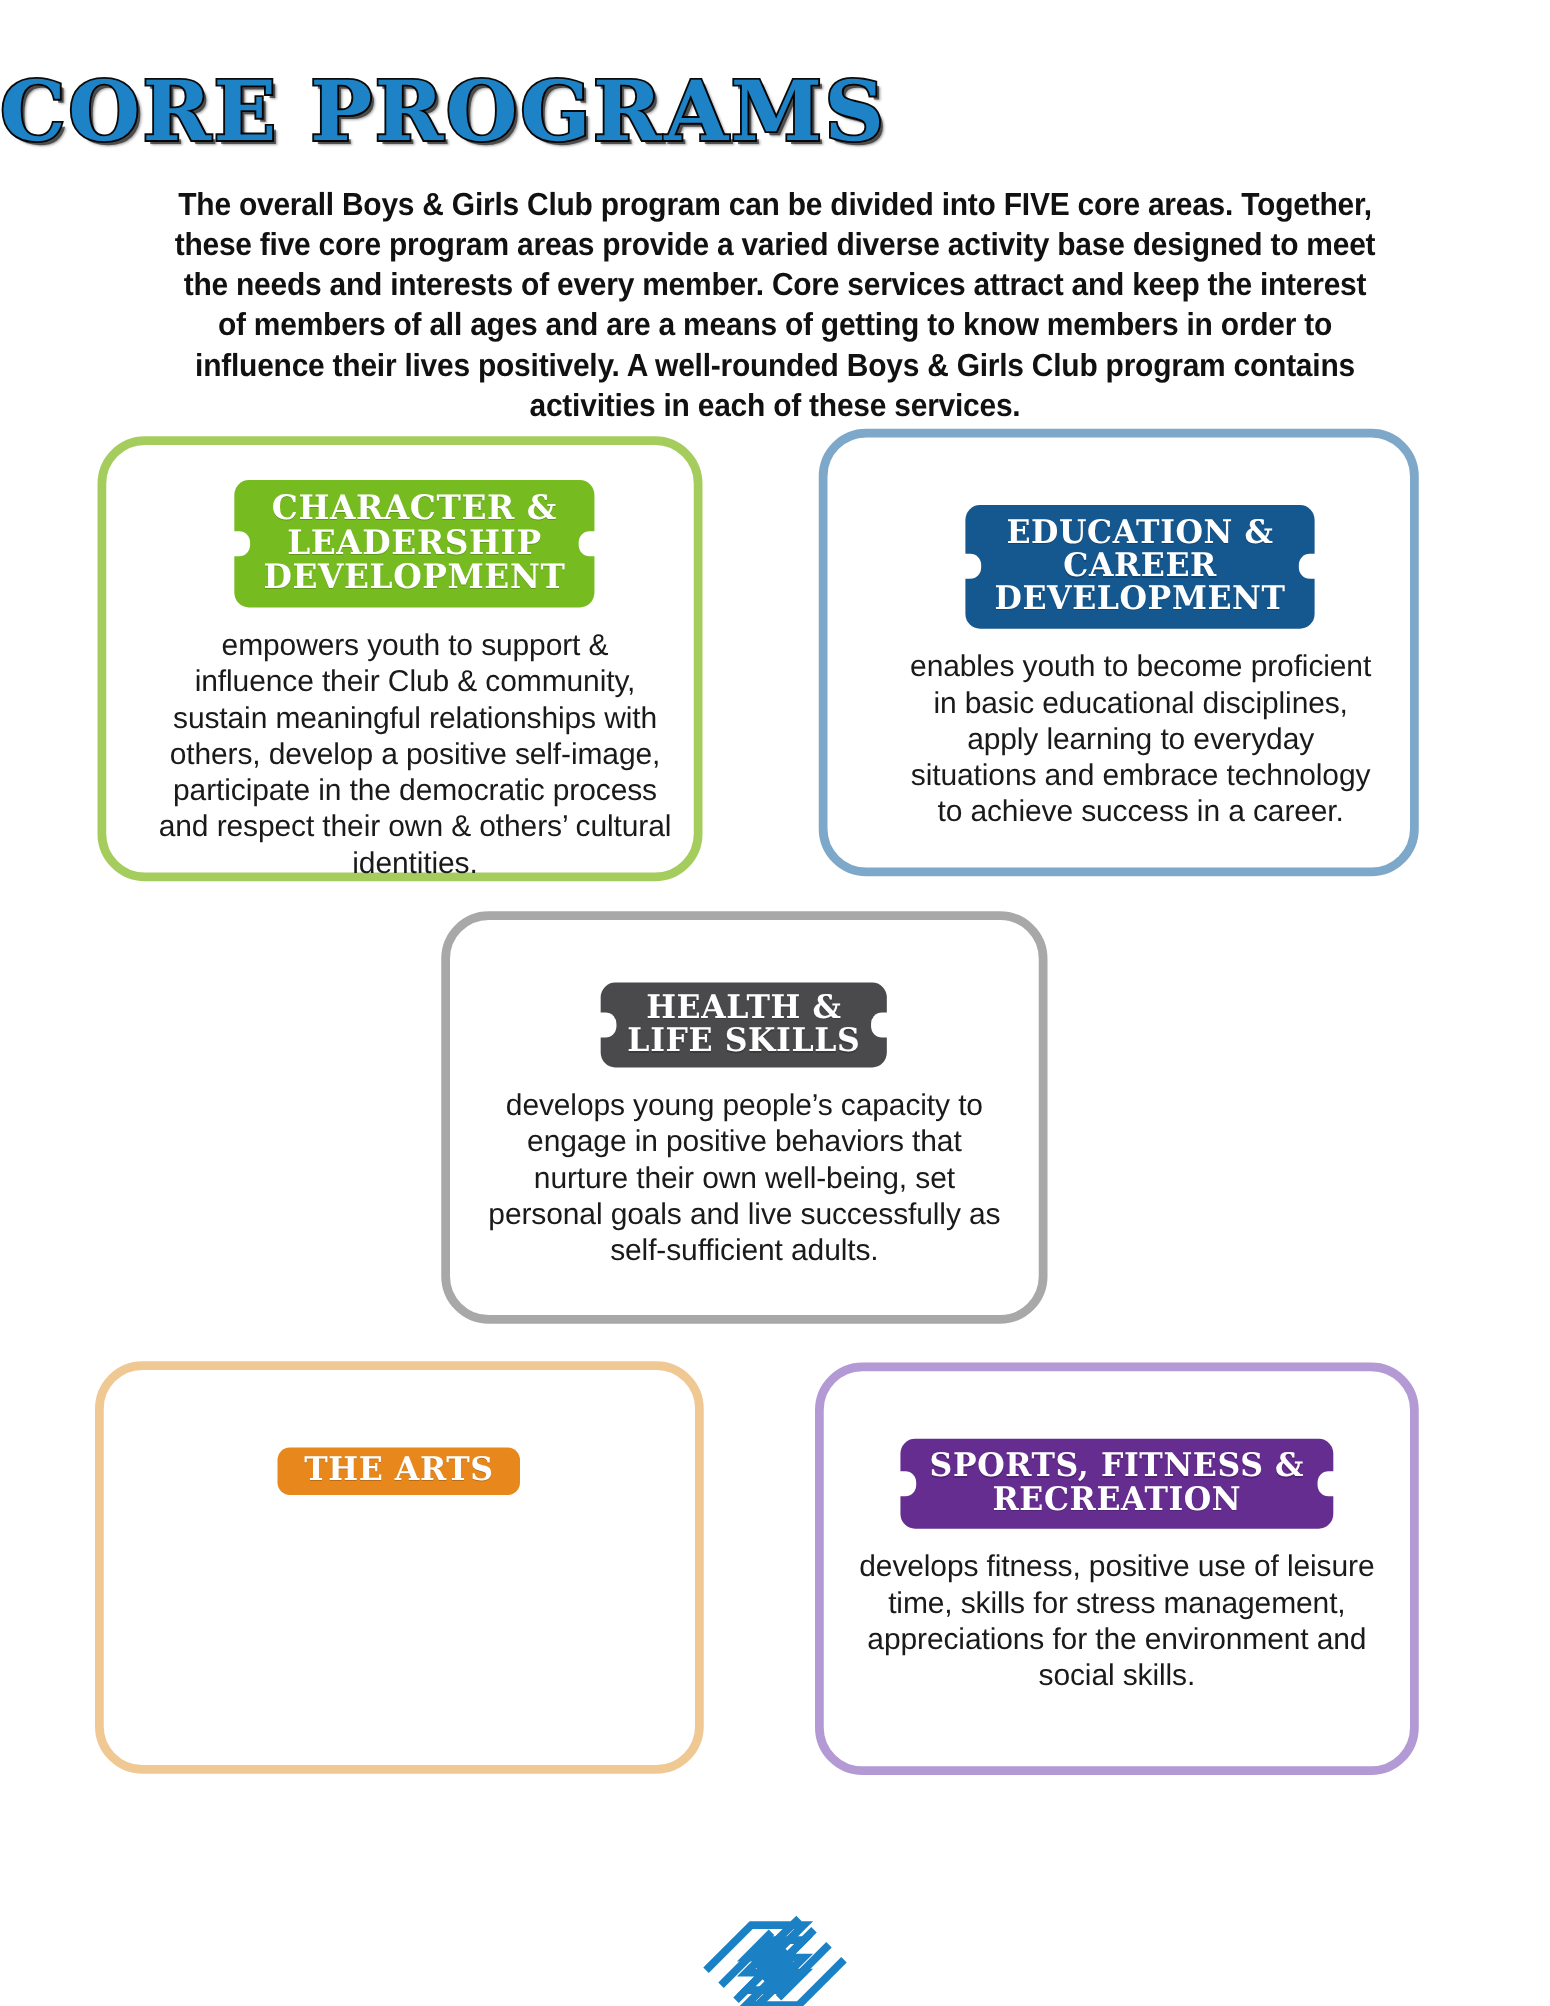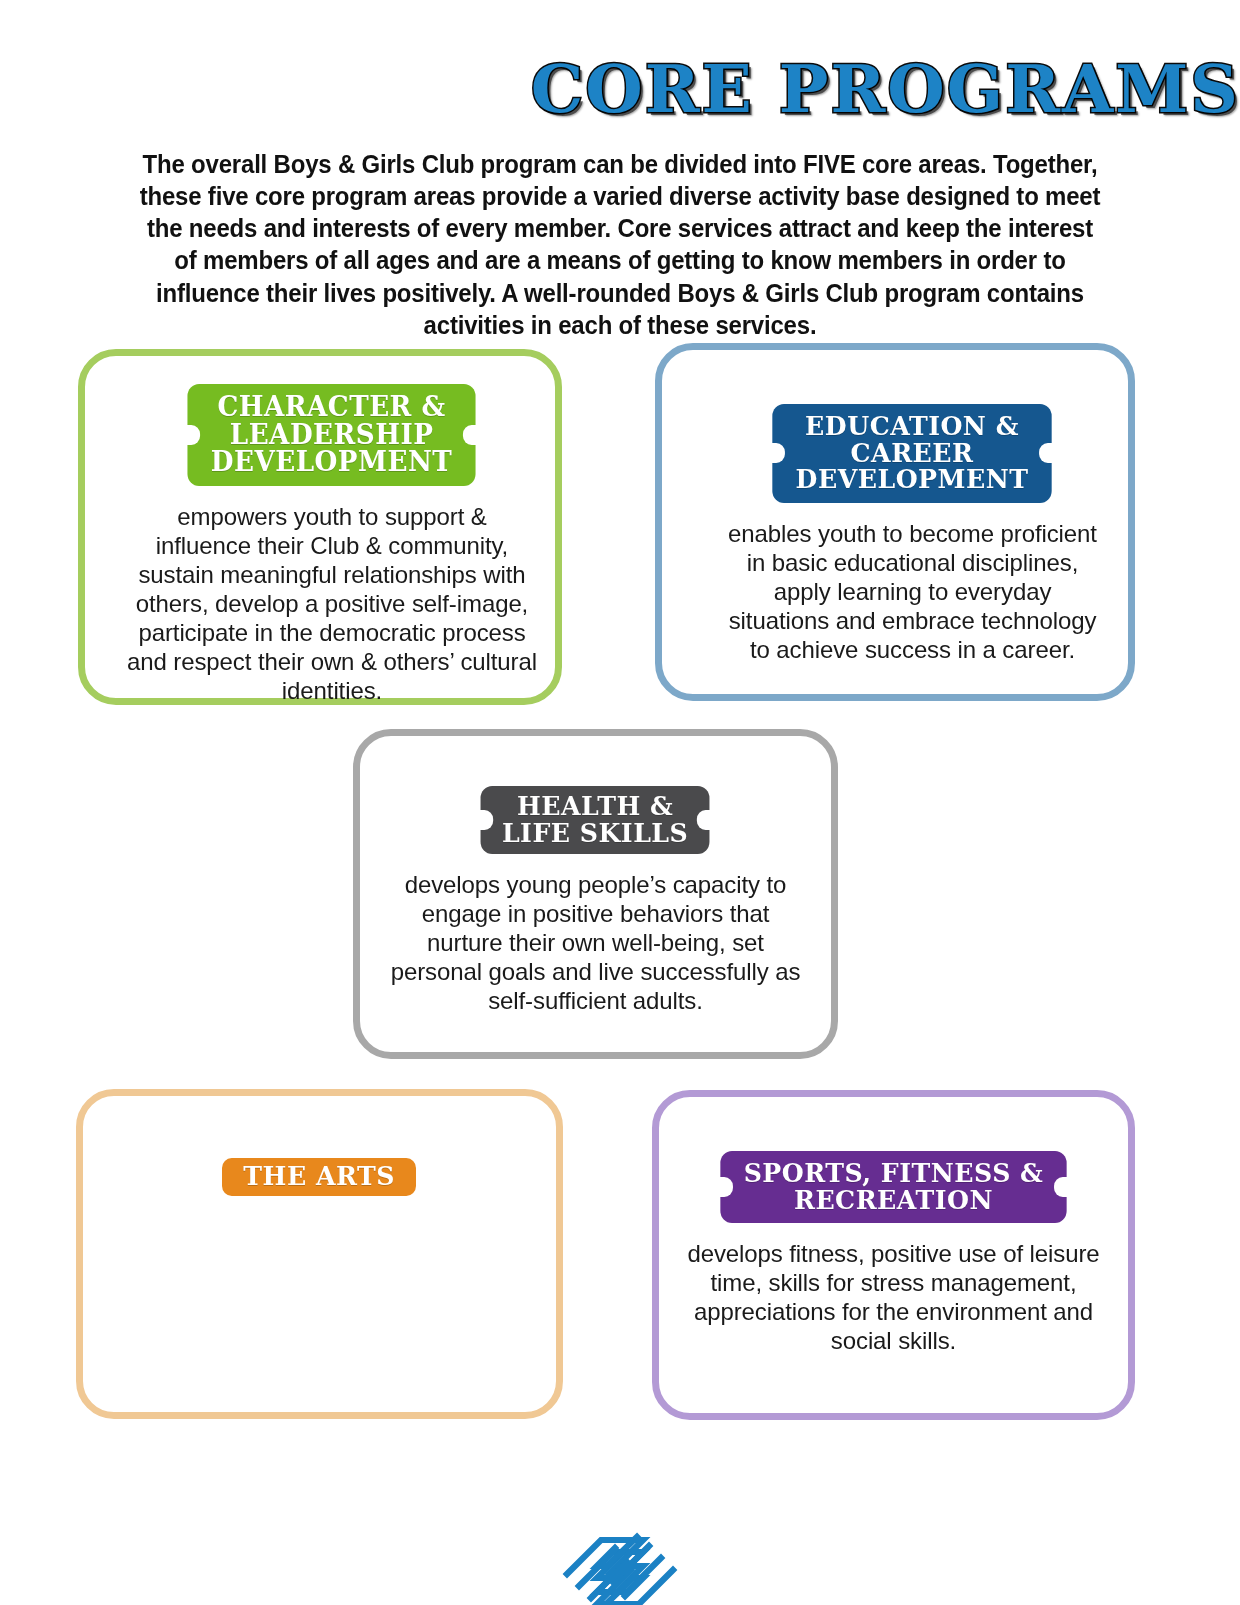--- a/index.html
+++ b/index.html
@@ -15,21 +15,21 @@
     font-family: "Liberation Sans", sans-serif;
     overflow: hidden;
   }
 
   
   .page-title {
     position: absolute;
     top: 56px;
     left: 0;
     width: 1240px;
-    text-align: right;
+    text-align: left;
     font-family: "DejaVu Serif", serif;
     font-weight: bold;
     font-size: 66px;
     letter-spacing: 2px;
     line-height: 1;
     color: #1d83c6;
     -webkit-text-stroke: 3px #0b0b0b;
     paint-order: stroke fill;
     text-shadow:
        3px 3px 0 rgba(0,0,0,0.55),

